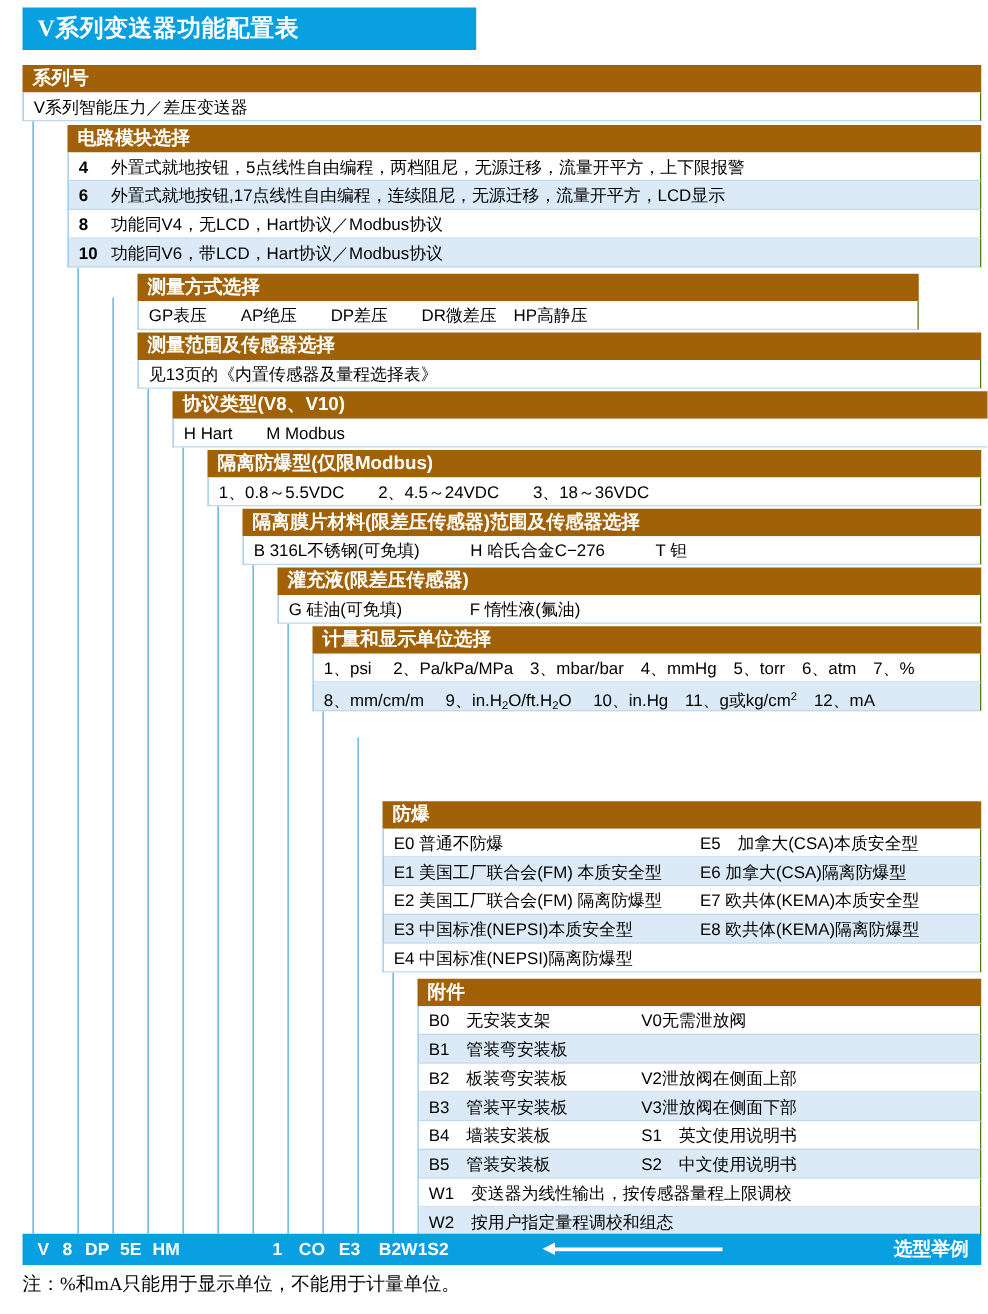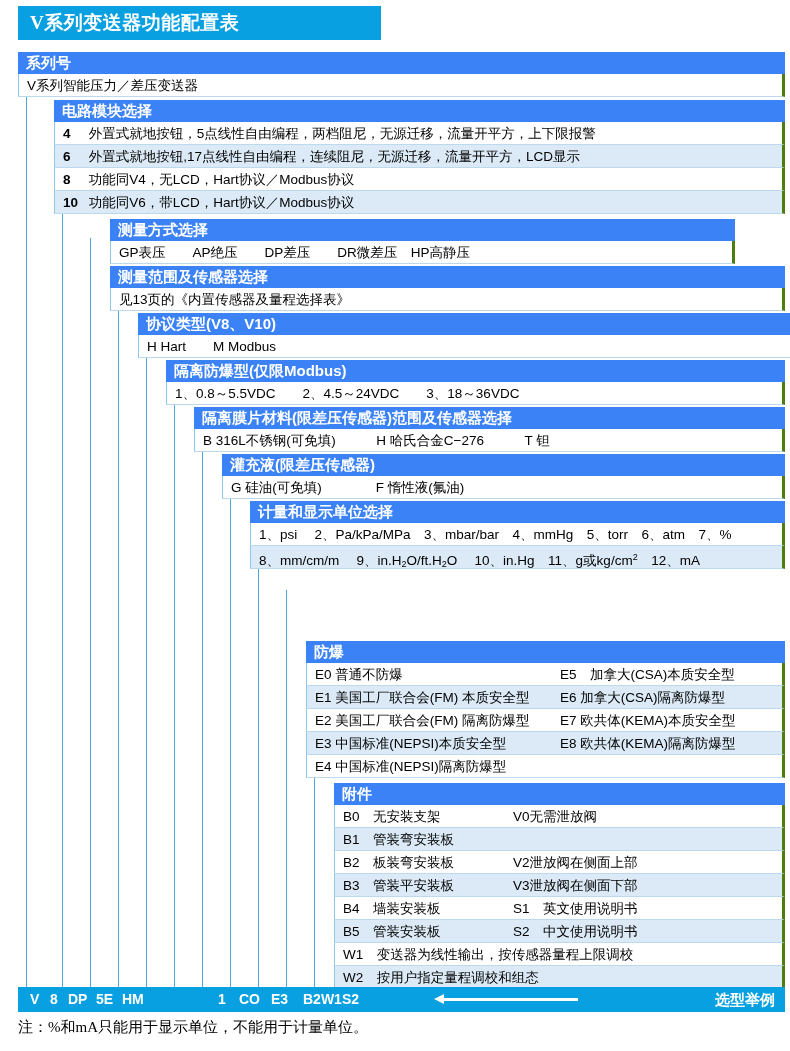--- a/index.html
+++ b/index.html
@@ -19,33 +19,33 @@
     display:flex;align-items:center;
     padding-left:12px;box-sizing:border-box;
     letter-spacing:.5px;
     font-family:Liberation Serif, serif;
   }
   
   .sheet{position:absolute;left:0;top:0;width:790px;height:1051px;}
 
   .block{position:absolute;}
   .hdr{
-    background:#3b82f6;color:#ffffff;
+    background:#a16207;color:#ffffff;
     font-size:15px;font-weight:bold;
     height:22px;line-height:22px;
     padding-left:8px;box-sizing:border-box;
     white-space:nowrap;overflow:hidden;
   }
   .row{
     height:23px;line-height:23px;
     font-size:13.5px;color:#000000;
     padding-left:8px;box-sizing:border-box;
     white-space:nowrap;overflow:hidden;
     border-left:1px solid #8fc7e8;
-    border-right:3px solid #4d7c0f;
+    border-right:1px solid #4d7c0f;
     border-bottom:1px solid #bcd9ee;
   }
   .row.w{background:#ffffff;}
   .row.b{background:#dbeaf6;}
 
   .row .code{display:inline-block;font-weight:bold;}
 
   
   .two{display:flex;align-items:center;height:100%;}
   .two .left{flex:0 0 auto;}

